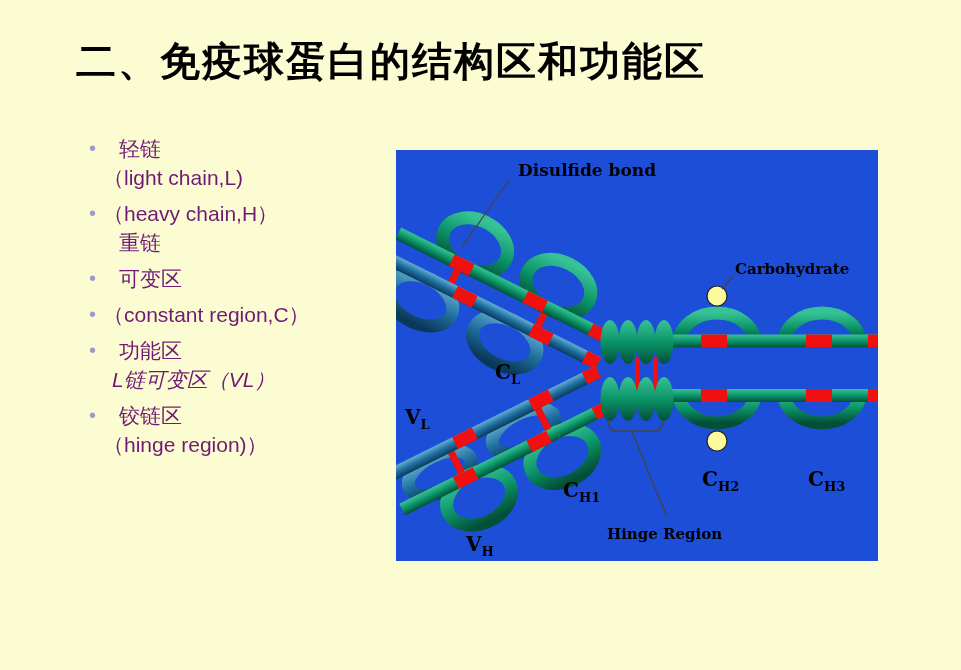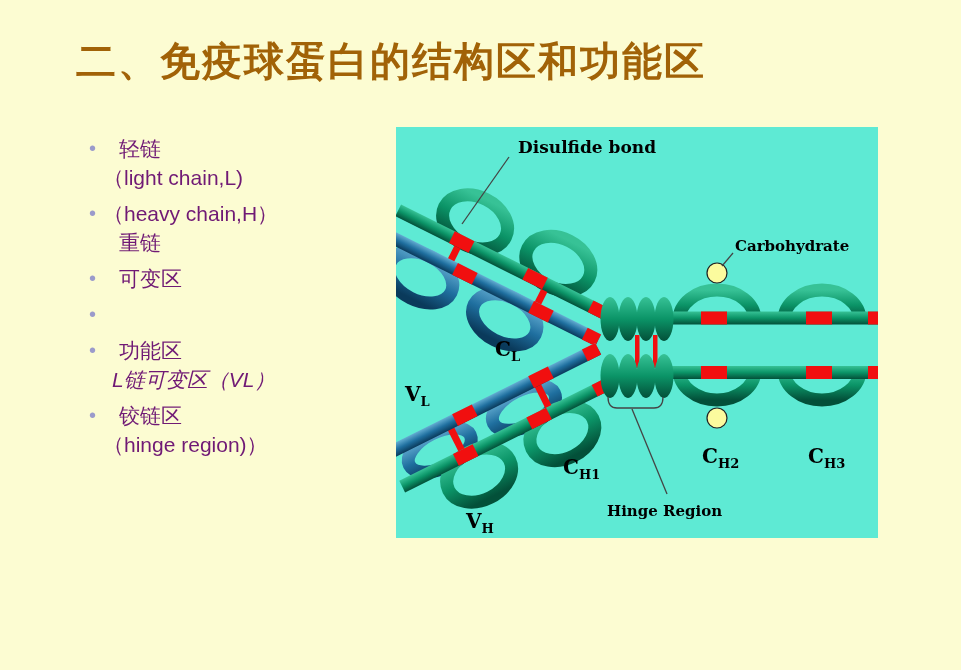--- a/index.html
+++ b/index.html
@@ -7,37 +7,37 @@
     width:961px;height:670px;
     background:#FCFCD2;
     font-family:"Liberation Sans","DejaVu Sans",sans-serif;
     overflow:hidden;
   }
   .slide{position:relative;width:961px;height:670px;}
   .title{
     position:absolute;left:76px;top:34px;margin:0;
     font-family:"Liberation Serif","DejaVu Serif",serif;
     font-weight:bold;font-size:40px;letter-spacing:2px;
-    color:#a16207;white-space:nowrap;
+    color:#000000;white-space:nowrap;
   }
   .bullets{position:absolute;left:86px;top:134px;width:312px;}
   .item{display:flex;margin-bottom:7px;}
   .item .bullet{
     width:33px;flex:0 0 33px;padding-left:3px;box-sizing:border-box;
     font-size:20px;line-height:29px;color:#9B9BCB;
   }
   .item .lines{flex:1;}
   .line{
     font-size:21px;line-height:29px;color:#701a75;white-space:nowrap;
   }
   .line.en{margin-left:-16px;}
   .line.zh2{margin-left:-7px;font-style:italic;}
   .diagram{
-    position:absolute;left:396px;top:127px;width:482px;height:411px;
-    background:#5eead4;
+    position:absolute;left:396px;top:150px;width:482px;height:411px;
+    background:#1d4ed8;
   }
   .diagram svg{display:block;}
   text.dlabel{
     font-family:"DejaVu Serif","Liberation Serif",serif;
     font-weight:bold;fill:#000000;
   }
 </style>
 </head>
 <body>
 
@@ -66,20 +66,21 @@
     <div class="item">
       <span class="bullet">•</span>
       <div class="lines">
         <div class="line">可变区</div>
       </div>
     </div>
 
     <div class="item">
       <span class="bullet">•</span>
       <div class="lines">
+        <div class="line en">（constant region,C）</div>
       </div>
     </div>
 
     <div class="item">
       <span class="bullet">•</span>
       <div class="lines">
         <div class="line">功能区</div>
         <div class="line zh2">L链可变区（VL）</div>
       </div>
     </div>

